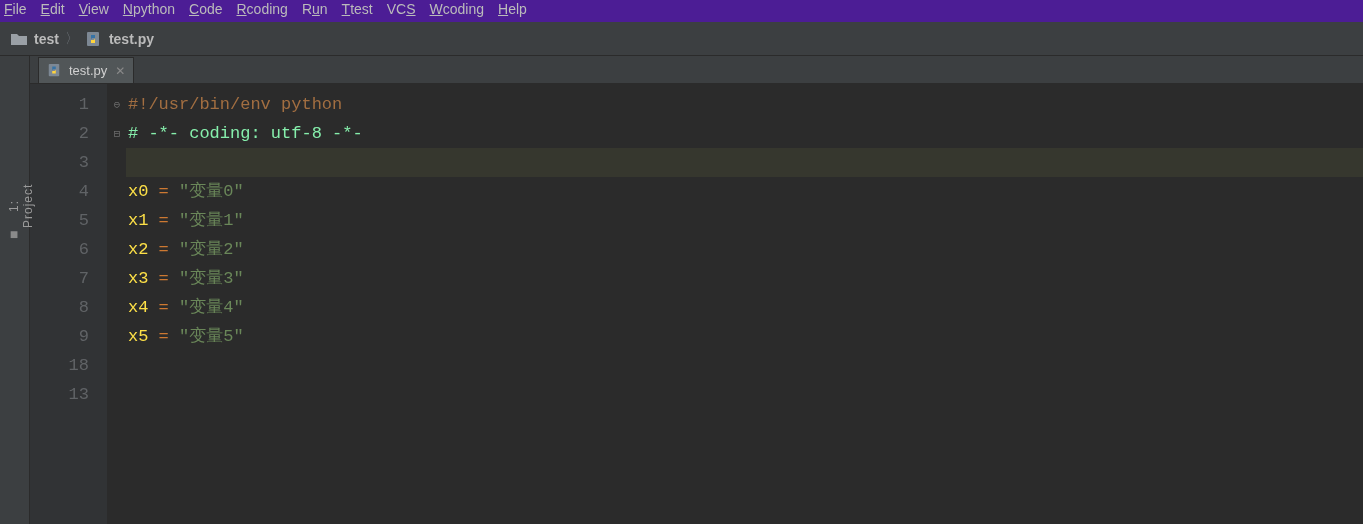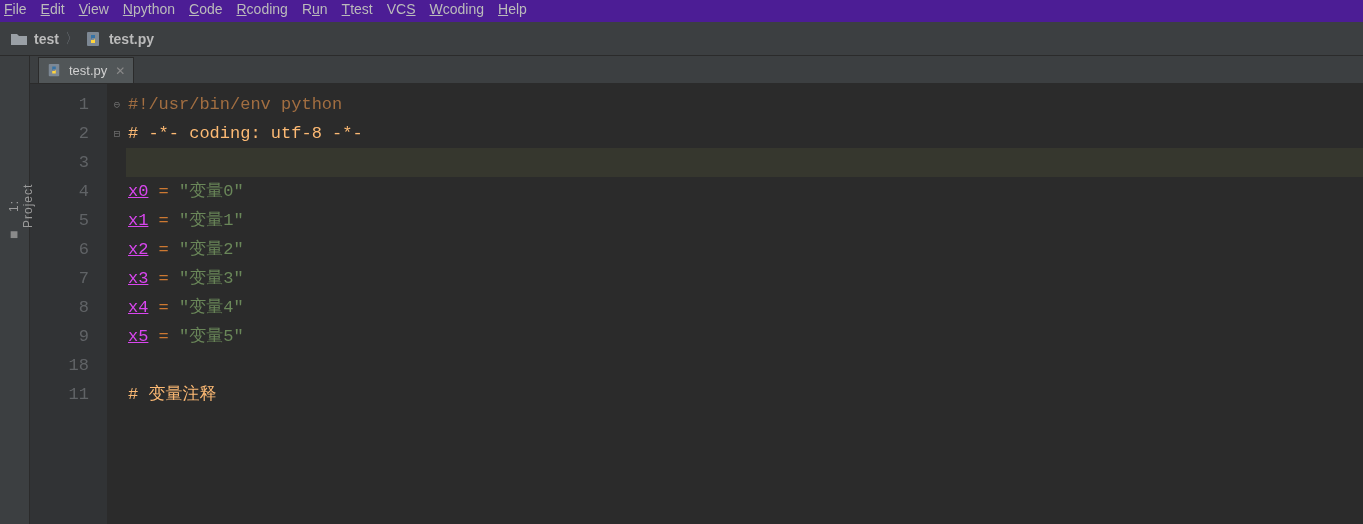--- a/index.html
+++ b/index.html
@@ -24,23 +24,23 @@
 .tab .close-x { color: #8a8a8a; font-size: 12px; padding-left: 2px; }
 .editor-body { flex: 1; display: flex; font-family: Consolas, "Courier New", monospace; font-size: 17px; }
 .gutter-lines { width: 78px; background: #313335; text-align: right; color: #606366; padding-top: 6px; border-right: 1px solid #2b2b2b; }
 .gutter-lines .ln { height: 29px; line-height: 29px; padding-right: 18px; }
 .gutter-marks { width: 18px; background: #2b2b2b; padding-top: 6px; }
 .gutter-marks .mk { height: 29px; display: flex; align-items: center; justify-content: center; color: #6b6b6b; font-size: 11px; }
 .code { flex: 1; padding-top: 6px; position: relative; }
 .code .line { height: 29px; line-height: 29px; white-space: pre; padding-left: 2px; }
 .code .highlight { background: #36372e; position: absolute; left: 0; right: 0; height: 29px; top: calc(6px + 29px*2); z-index: 0; }
 .code .line > * { position: relative; z-index: 1; }
-.tk-comment { color: #fdba74; }
+.tk-comment { color: #86efac; }
 .tk-shebang { color: #a26e41; }
-.tk-var { color: #d946ef; text-decoration: underline; }
+.tk-var { color: #fde047; }
 .tk-op { color: #cc7832; }
 .tk-str { color: #6a8759; }
 </style>
 </head>
 <body>
 
 <div class="menu-bar">
   <span><span class="u">F</span><span>ile</span></span>
   <span><span class="u">E</span><span>dit</span></span>
   <span><span class="u">V</span><span>iew</span></span>
@@ -98,21 +98,21 @@
           <div class="ln">1</div>
           <div class="ln">2</div>
           <div class="ln">3</div>
           <div class="ln">4</div>
           <div class="ln">5</div>
           <div class="ln">6</div>
           <div class="ln">7</div>
           <div class="ln">8</div>
           <div class="ln">9</div>
           <div class="ln">18</div>
-          <div class="ln">11</div>
+          <div class="ln">13</div>
         </div>
       <div class="gutter-marks" id="gutter-marks">
           <div class="mk">⊖</div>
           <div class="mk">⊟</div>
           <div class="mk"></div>
           <div class="mk"></div>
           <div class="mk"></div>
           <div class="mk"></div>
           <div class="mk"></div>
           <div class="mk"></div>
@@ -125,17 +125,16 @@
       <div class="line"><span class="tk-shebang">#!/usr/bin/env python</span></div>
           <div class="line"><span class="tk-comment"># -*- coding: utf-8 -*-</span></div>
           <div class="line"></div>
           <div class="line"><span class="tk-var">x0</span> <span class="tk-op">=</span> <span class="tk-str">"变量0"</span></div>
           <div class="line"><span class="tk-var">x1</span> <span class="tk-op">=</span> <span class="tk-str">"变量1"</span></div>
           <div class="line"><span class="tk-var">x2</span> <span class="tk-op">=</span> <span class="tk-str">"变量2"</span></div>
           <div class="line"><span class="tk-var">x3</span> <span class="tk-op">=</span> <span class="tk-str">"变量3"</span></div>
           <div class="line"><span class="tk-var">x4</span> <span class="tk-op">=</span> <span class="tk-str">"变量4"</span></div>
           <div class="line"><span class="tk-var">x5</span> <span class="tk-op">=</span> <span class="tk-str">"变量5"</span></div>
           <div class="line"></div>
-          <div class="line"><span class="tk-comment"># 变量注释</span></div>
         </div>
     </div>
   </div>
 </div>
 
 </body></html>

